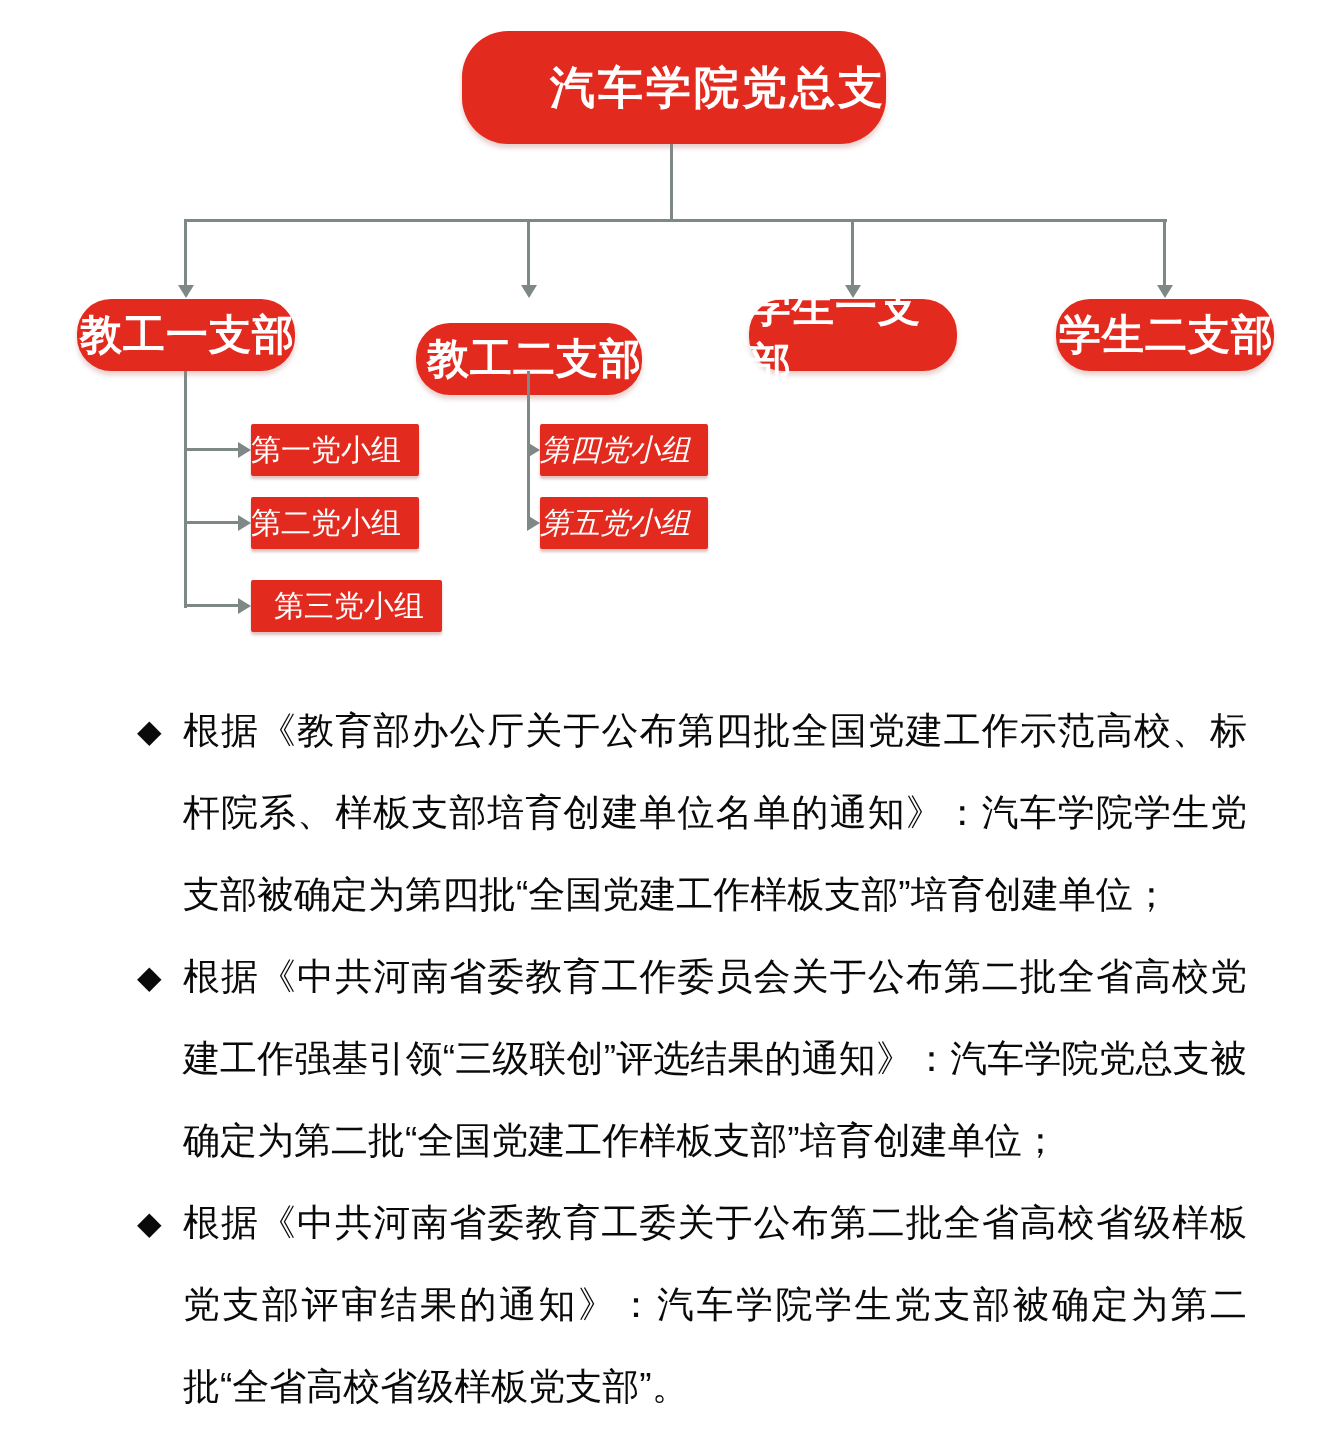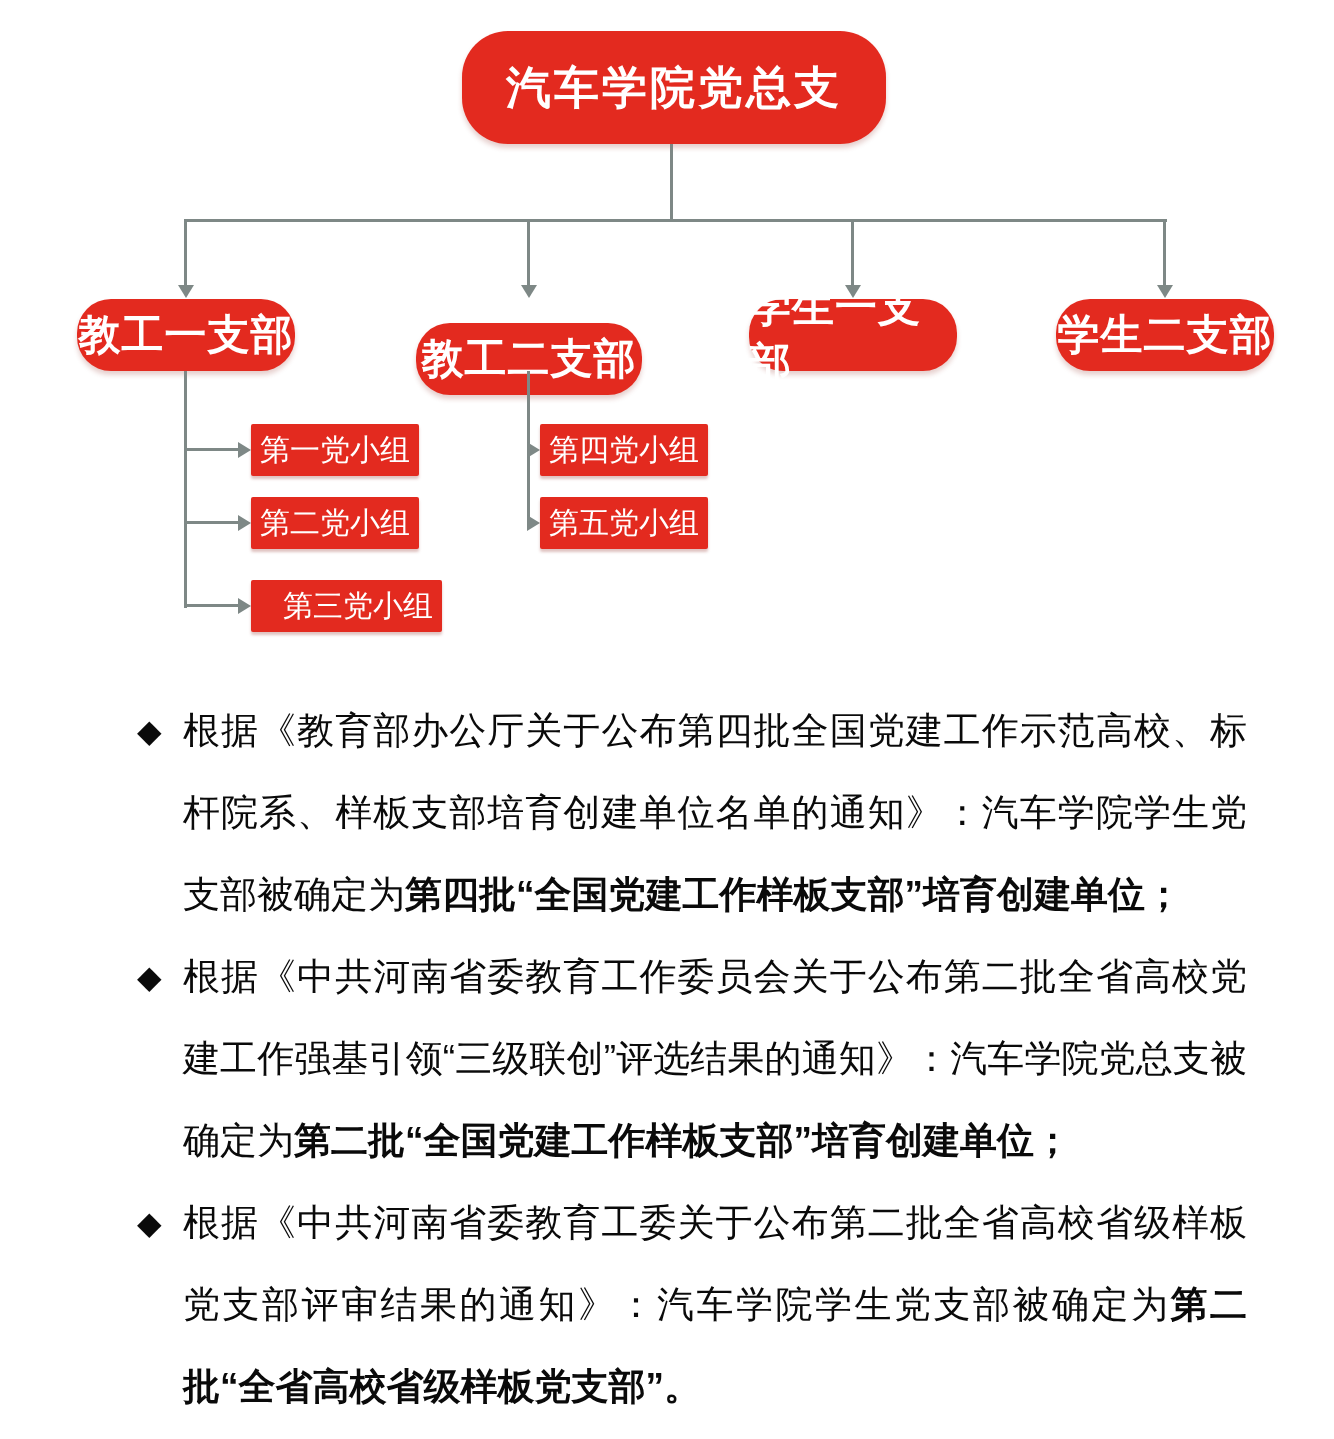--- a/index.html
+++ b/index.html
@@ -12,57 +12,57 @@
   html,body{margin:0;padding:0;}
   body{
     width:1334px;height:1439px;
     background:var(--page-bg);
     font-family:"Liberation Sans","DejaVu Sans",sans-serif;
     position:relative;overflow:hidden;
   }
   .chart{position:absolute;left:0;top:0;width:1334px;height:660px;}
   .pill{
     position:absolute;background:var(--node-red);color:var(--node-text);
-    display:flex;align-items:center;justify-content:center;
+    display:flex;align-items:center;justify-content:flex-end;
     font-weight:700;box-shadow:0 4px 5px rgba(140,35,28,.22);
   }
   .root{left:462px;top:31px;width:424px;height:113px;border-radius:46px;font-size:45px;letter-spacing:3px;}
   .branch{top:299px;height:72px;border-radius:34px;font-size:42px;letter-spacing:1px;}
   .branch1{left:77px;width:218px;}
   .branch2{left:416px;width:226px;margin-top:24px;}
   .branch3{left:749px;width:208px;}
   .branch4{left:1056px;width:218px;}
   .group-box{
     position:absolute;width:168px;height:52px;background:var(--node-red);
     color:var(--node-text);font-size:30px;font-weight:500;border-radius:2px;
-    display:flex;align-items:center;justify-content:center;
+    display:flex;align-items:center;justify-content:flex-start;
     box-shadow:0 3px 3px rgba(140,35,28,.28);
   }
-  .gcol1{left:251px;} .gcol2{left:540px;}
+  .gcol1{left:251px;} .gcol2{left:540px;font-style:italic;}
   .grow1{top:424px;} .grow2{top:497px;} .grow3{top:580px;padding-left:23px;}
   .vline,.hline{position:absolute;background:var(--connector-gray);}
   .vline{width:3px;} .hline{height:3px;}
   .arr-down{
     position:absolute;width:0;height:0;
     border-left:8px solid transparent;border-right:8px solid transparent;
     border-top:13px solid var(--connector-gray);
   }
   .arr-right{
     position:absolute;width:0;height:0;
     border-top:8px solid transparent;border-bottom:8px solid transparent;
     border-left:13px solid var(--connector-gray);
   }
   .notes{position:absolute;left:137px;top:690px;width:1110px;color:var(--body-text);}
   .bullet{display:flex;align-items:flex-start;}
   .diamond{flex:0 0 46px;font-size:32px;line-height:82px;}
   .bullet p{
     margin:0;flex:1;font-size:37px;line-height:82px;font-weight:400;
     text-align:justify;word-break:break-all;
   }
-  .bullet p b{font-weight:700;}
+  .bullet p b{font-weight:400;}
 </style>
 </head>
 <body>
 
 <div class="chart">
 
   <div class="pill root">
     <span>汽车学院党总支</span>
   </div>
 

